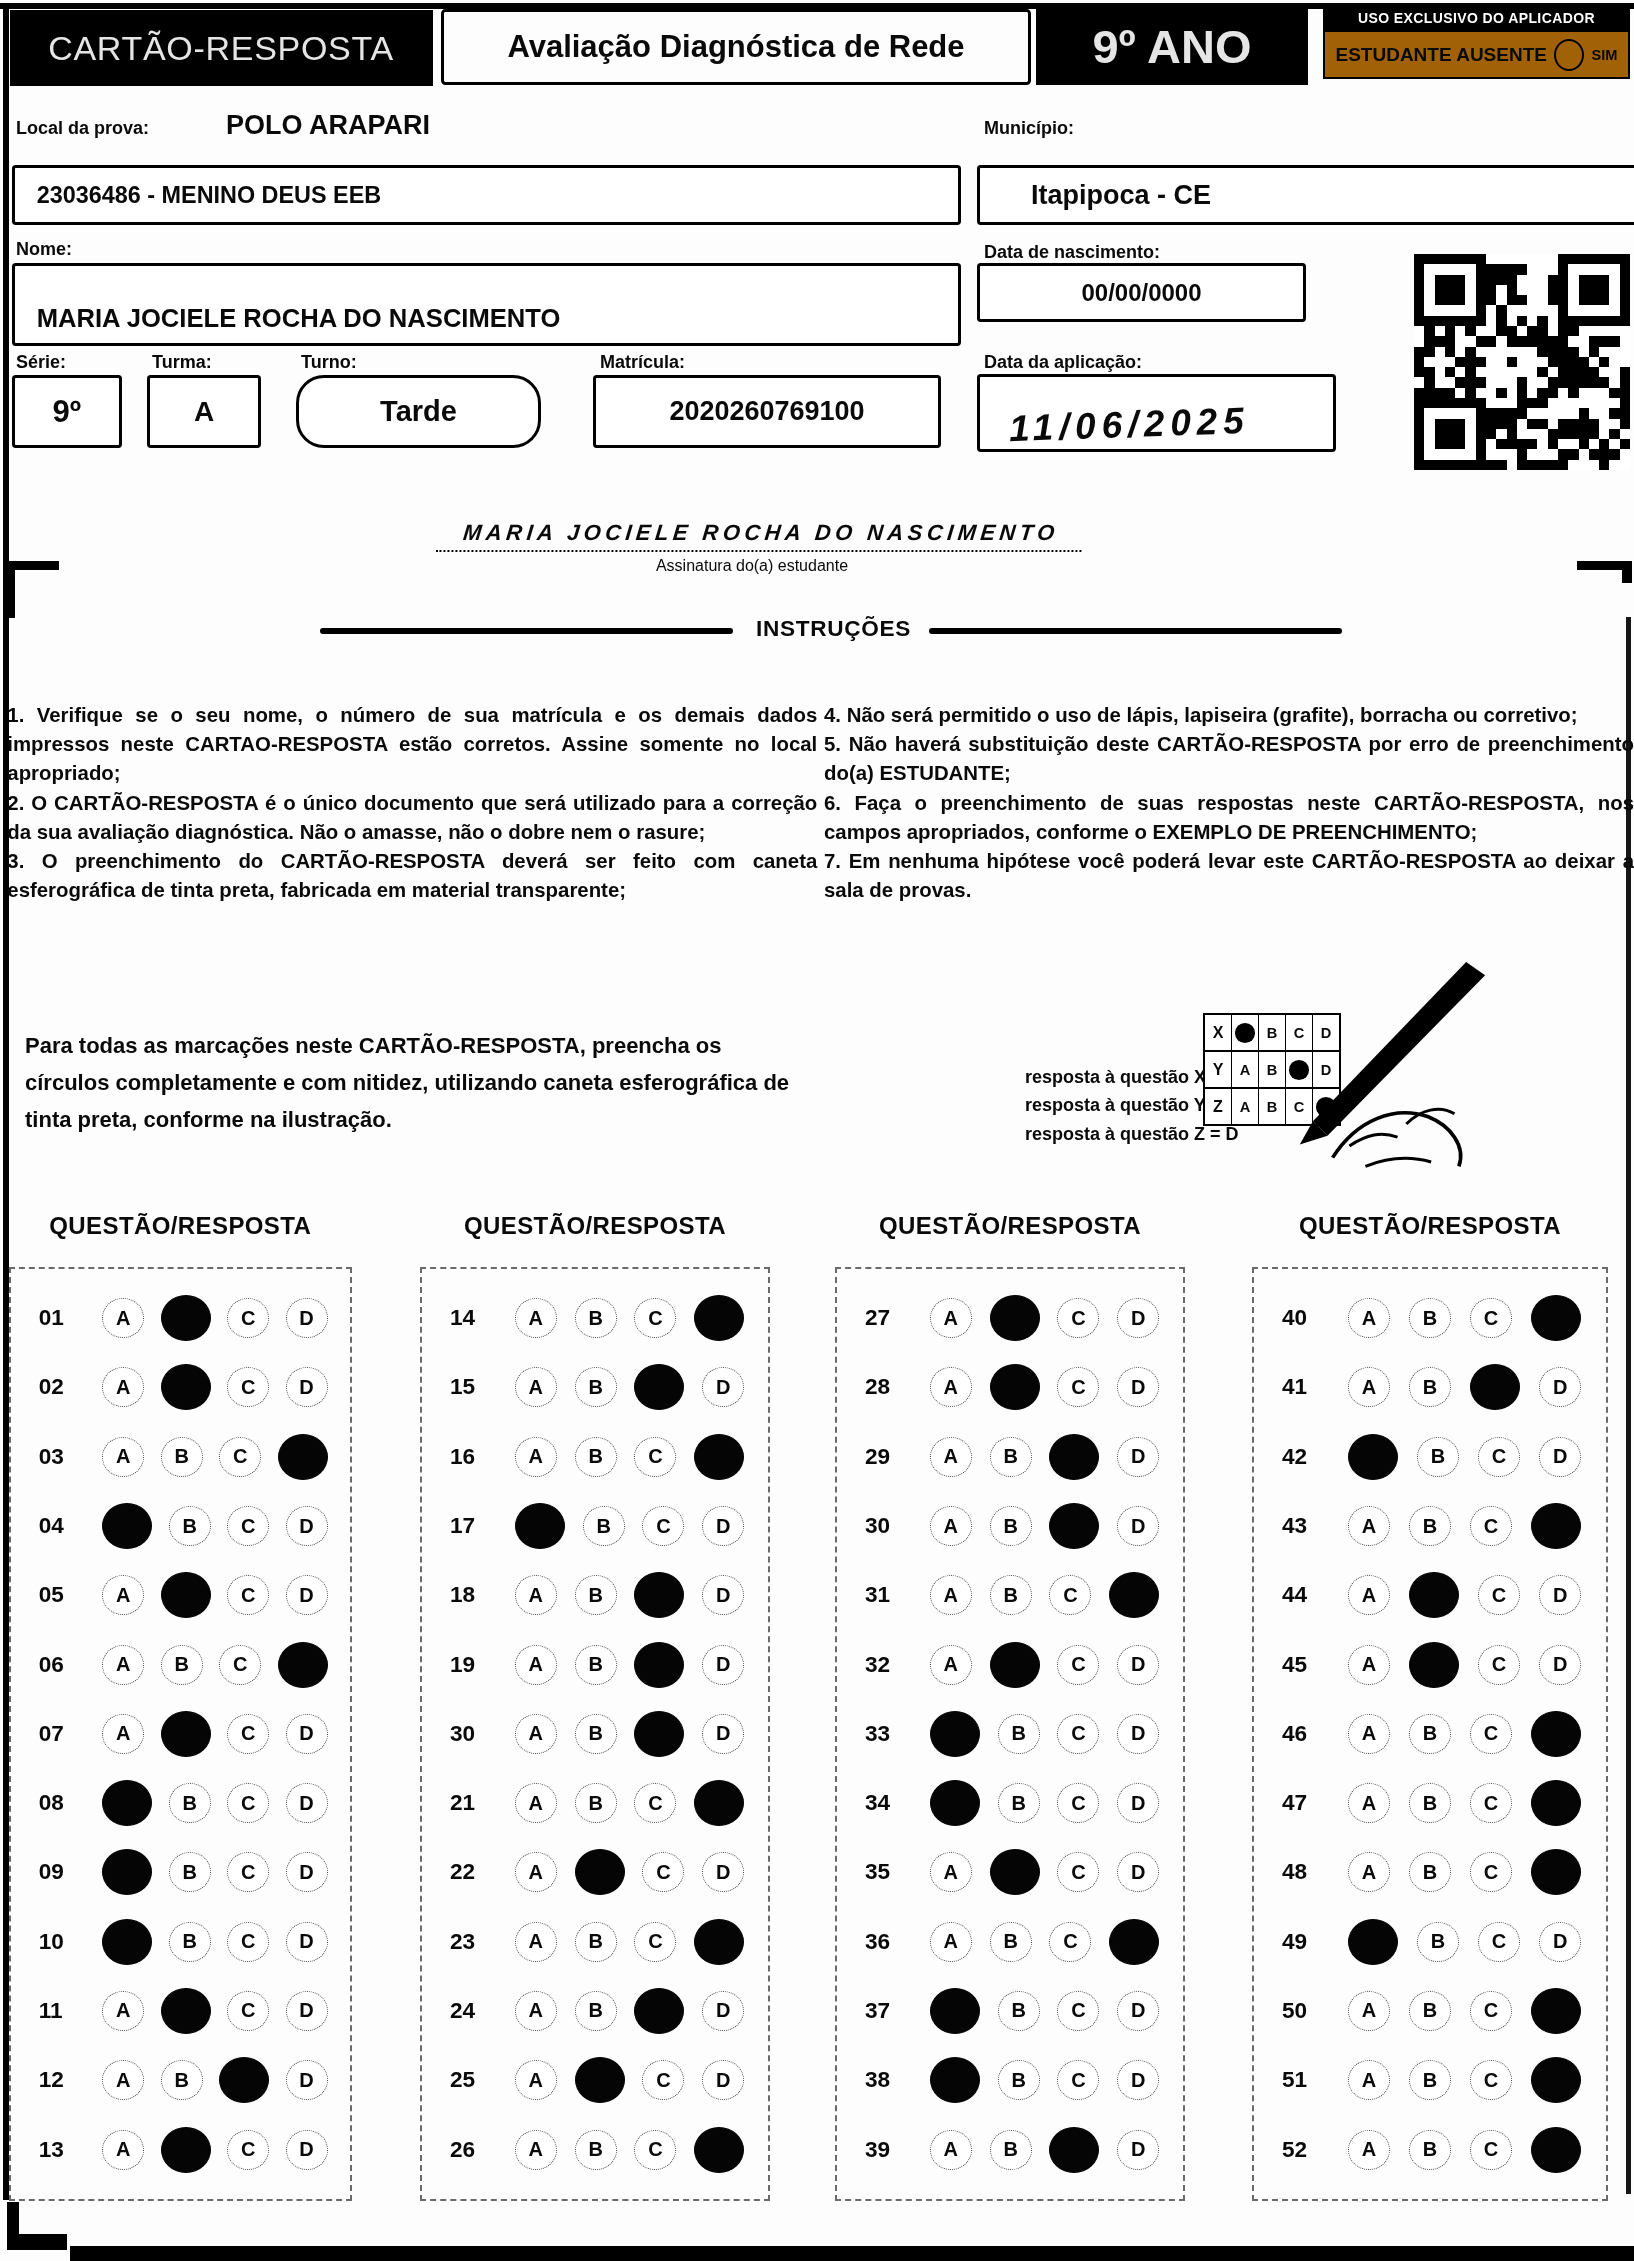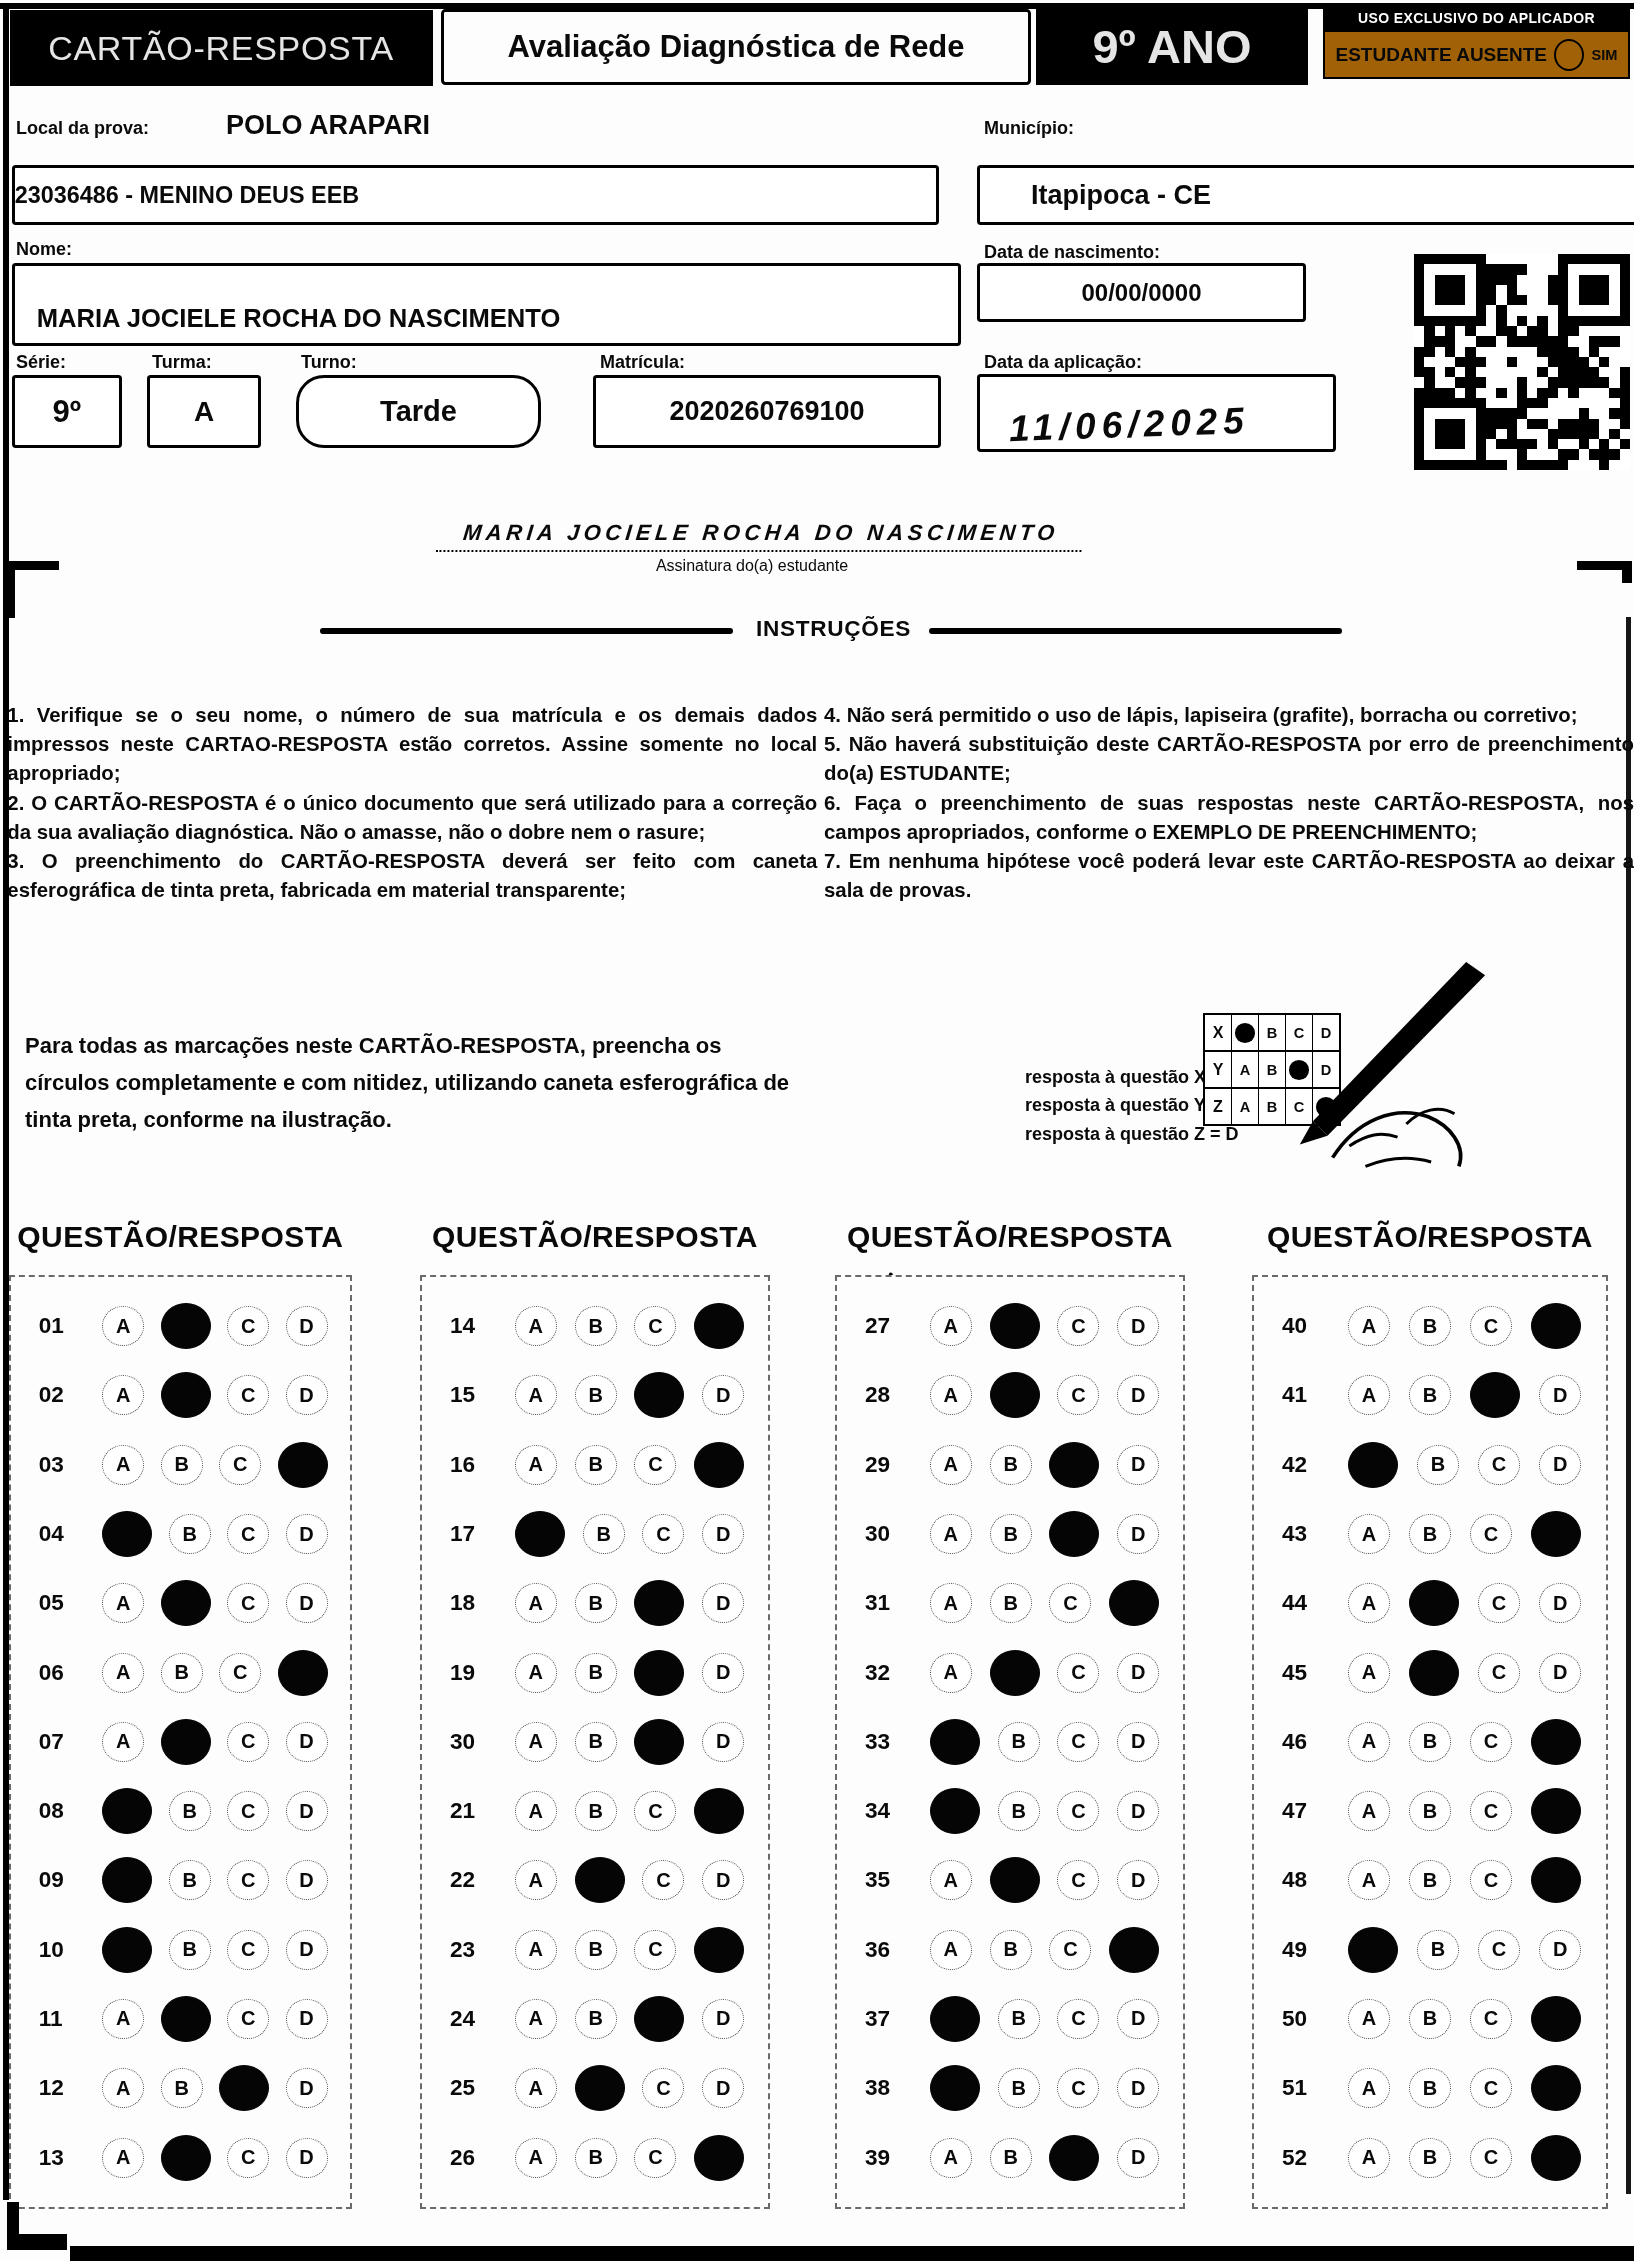--- a/index.html
+++ b/index.html
@@ -24,21 +24,21 @@
                   justify-content:center;gap:7.3px;background:#a16207;}
   .ausente-lbl{font-size:19px;font-weight:bold;}
   .opt-circle{width:26px;height:28px;border:2.2px solid #000;border-radius:50%;}
   .sim-lbl{font-size:14.6px;font-weight:bold;}
   
   .flabel{position:absolute;font-weight:bold;font-size:18px;}
   .lb-local{left:16px;top:118px;} .lb-municipio{left:984px;top:118px;}
   .v-local{position:absolute;left:226px;top:110px;font-size:27px;font-weight:bold;}
   .box{position:absolute;border:3.7px solid #000;border-radius:3.7px;background:#fff;
        display:flex;align-items:center;font-weight:bold;}
-  .bx-school{left:11.7px;top:165px;width:921px;height:54px;font-size:23.4px;}
+  .bx-school{left:11.7px;top:165px;width:921px;height:54px;font-size:23.4px;padding-left:22px;}
   .bx-mun{left:977px;top:165px;width:645px;height:54px;font-size:27px;padding-left:51px;}
   .lb-nome{left:16px;top:239px;}
   .bx-nome{left:11.7px;top:263px;width:921px;height:67px;font-size:25.6px;padding-left:22px;
            align-items:flex-end;padding-bottom:10.2px;}
   .lb-nasc{left:984px;top:242px;}
   .bx-nasc{left:977px;top:263px;width:323px;height:53px;font-size:24px;justify-content:center;}
   .qr{left:1414px;top:254px;width:216px;height:216px;display:grid;
       grid-template-columns:repeat(21,1fr);grid-template-rows:repeat(21,1fr);background:#fff;}
   .qc{background:#fff;} .qc.b{background:#000;}
   .lb-serie{left:16px;top:352px;} .lb-turma{left:152px;top:352px;} .lb-turno{left:301px;top:352px;}
@@ -78,21 +78,21 @@
   .ex-cell{width:26px;height:35px;border-right:1.5px solid #000;display:flex;align-items:center;
            justify-content:center;font-weight:bold;font-size:14.6px;}
   .ex-cell:last-child{border-right:none;}
   .ex-label{font-size:16px;}
   .ex-fill{width:20.4px;height:20px;background:#000;border-radius:50%;}
   .pen-svg{left:1183px;top:962px;width:343px;height:219px;pointer-events:none;}
   .stray1{left:885px;top:1272px;width:3.7px;height:29px;background:#000;transform:rotate(18deg);border-radius:2.2px;}
   
   .ans-col{position:absolute;top:1212px;}
   .c1{left:8.8px;width:343px;} .c2{left:420px;width:350px;} .c3{left:835px;width:350px;} .c4{left:1252px;width:356px;}
-  .qr-header{text-align:center;font-size:30px;font-weight:bold;letter-spacing:0.4px;height:29px;margin-top:8px;}
+  .qr-header{text-align:center;font-size:24px;font-weight:bold;letter-spacing:0.4px;height:29px;}
   .ans-box{margin-top:26px;border:2.2px dashed #6a6a6a;height:924px;display:flex;flex-direction:column;
            justify-content:space-evenly;padding:2.9px 0;background:#fdfdfd;}
   .ans-row{display:flex;align-items:center;}
   .ans-num{width:47px;margin-left:28px;font-size:22.6px;font-weight:bold;}
   .opts{flex:1;display:flex;justify-content:space-evenly;align-items:center;padding-right:5.8px;}
   .bub{width:42px;height:40px;border:1.5px dotted #4c4c4c;border-radius:50%;display:flex;align-items:center;
        justify-content:center;font-size:20px;font-weight:bold;background:#fff;box-sizing:border-box;}
   .bub.filled{width:50px;height:46px;background:#050505;border:1.5px solid #050505;color:transparent;}
 </style>
 </head>

